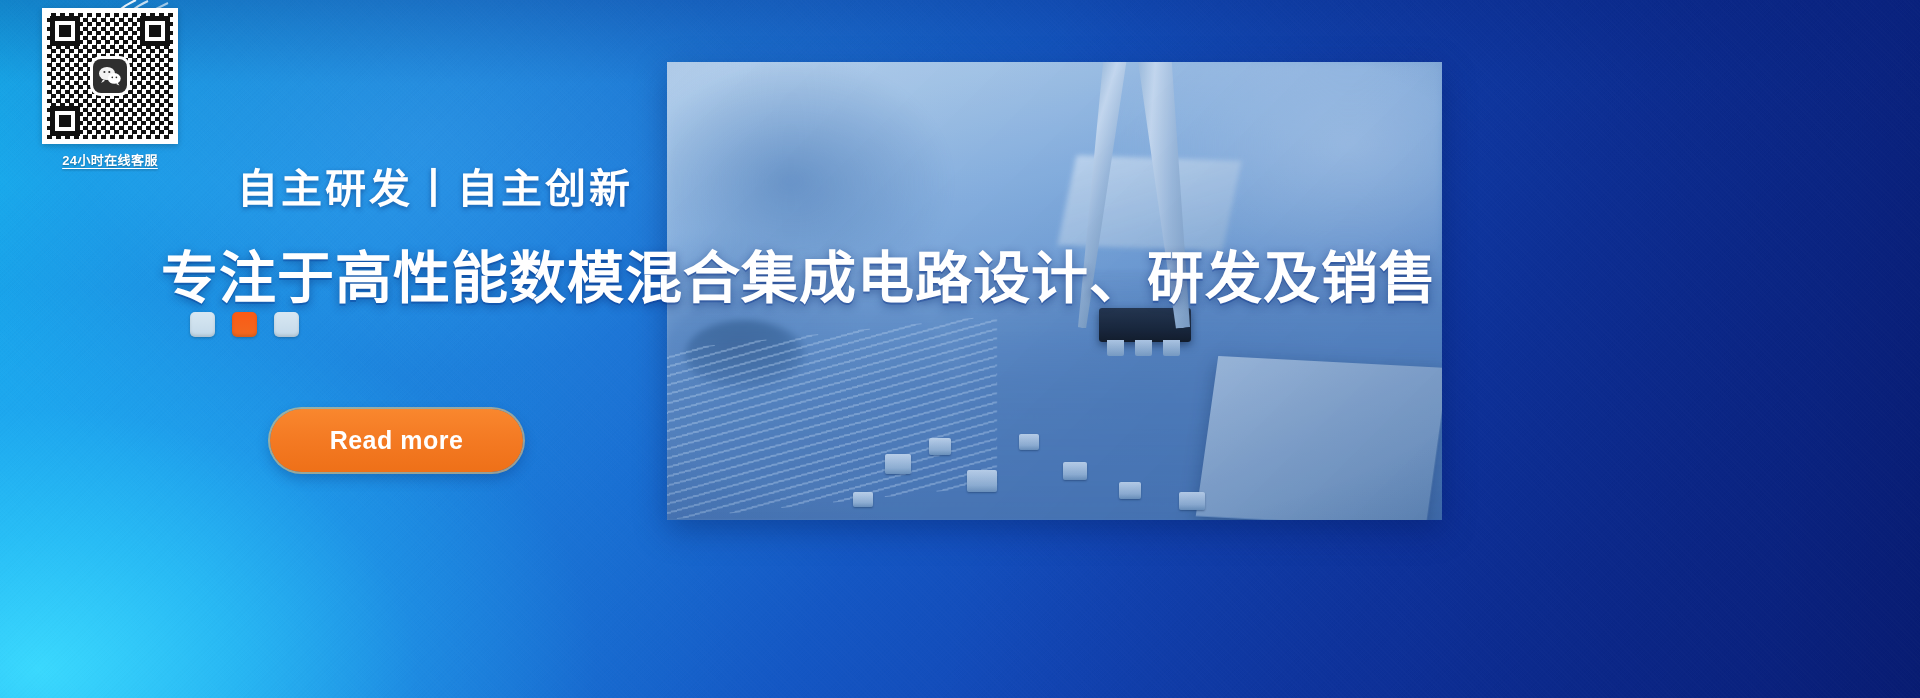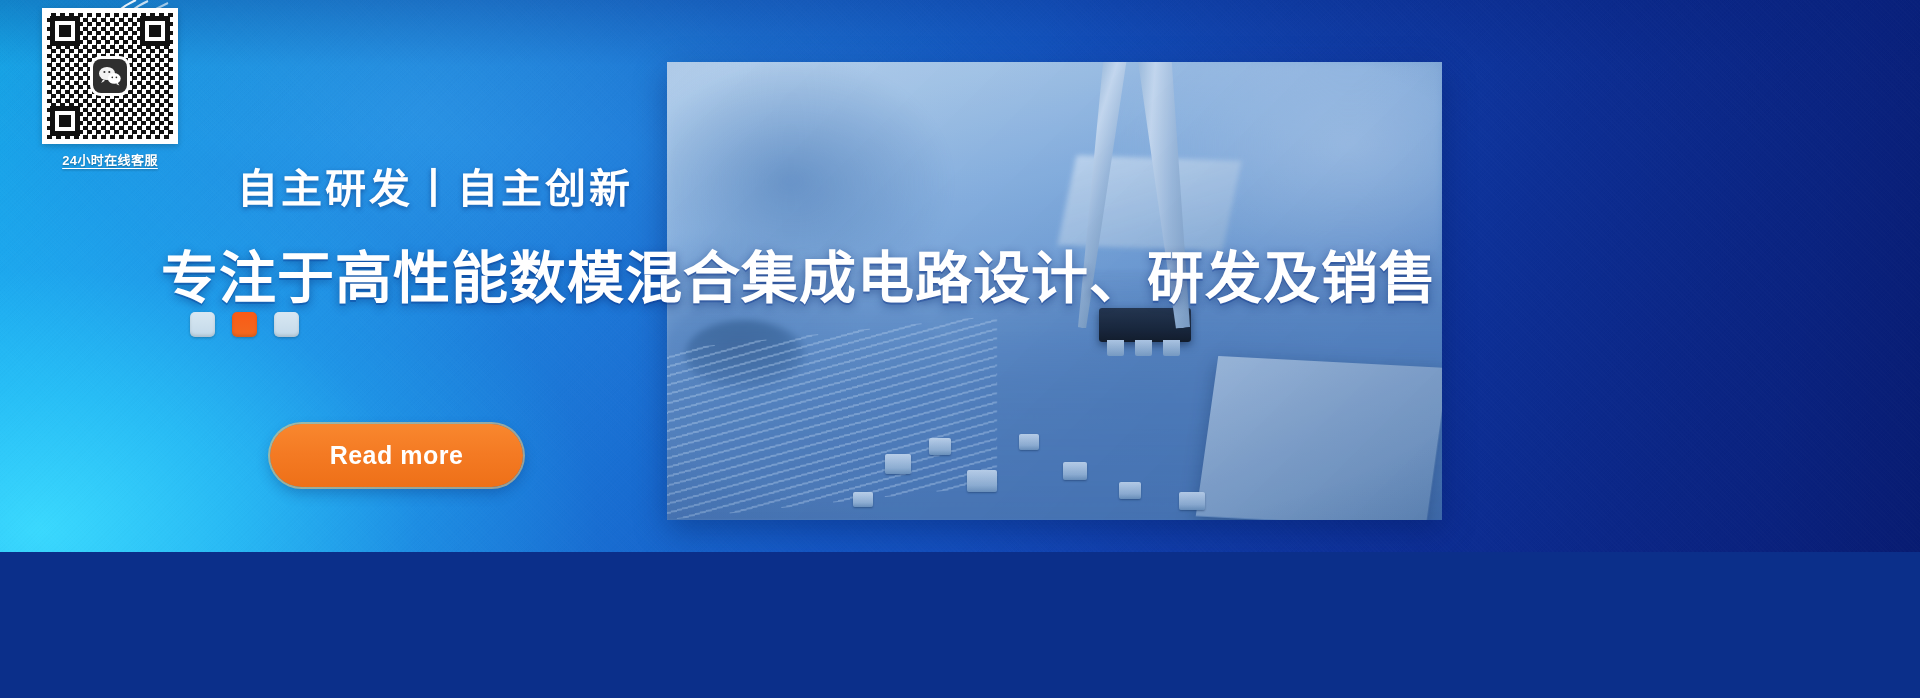--- a/index.html
+++ b/index.html
@@ -8,21 +8,21 @@
     padding: 0;
     background: #0b2f8a;
   }
   body {
     font-family: "Liberation Sans", "DejaVu Sans", sans-serif;
   }
 
   #banner {
     position: relative;
     width: 1920px;
-    height: 552px;
+    height: 698px;
     overflow: hidden;
     
     background-color: #0f3fa8;
   }
 
   
   .bg-layer {
     position: absolute;
     inset: 0;
     pointer-events: none;
@@ -219,21 +219,20 @@
     color: #ffffff;
     font-family: inherit;
     font-size: 25px;
     font-weight: 600;
     letter-spacing: .5px;
     cursor: pointer;
     box-shadow:
       0 0 0 2px rgba(255, 206, 120, .55),
       0 6px 14px rgba(6, 30, 95, .30);
     z-index: 5;
-    margin-top: 15px;
   }
 
   
   #photo {
     position: absolute;
     left: 667px;
     top: 62px;
     width: 775px;
     height: 458px;
     overflow: hidden;

